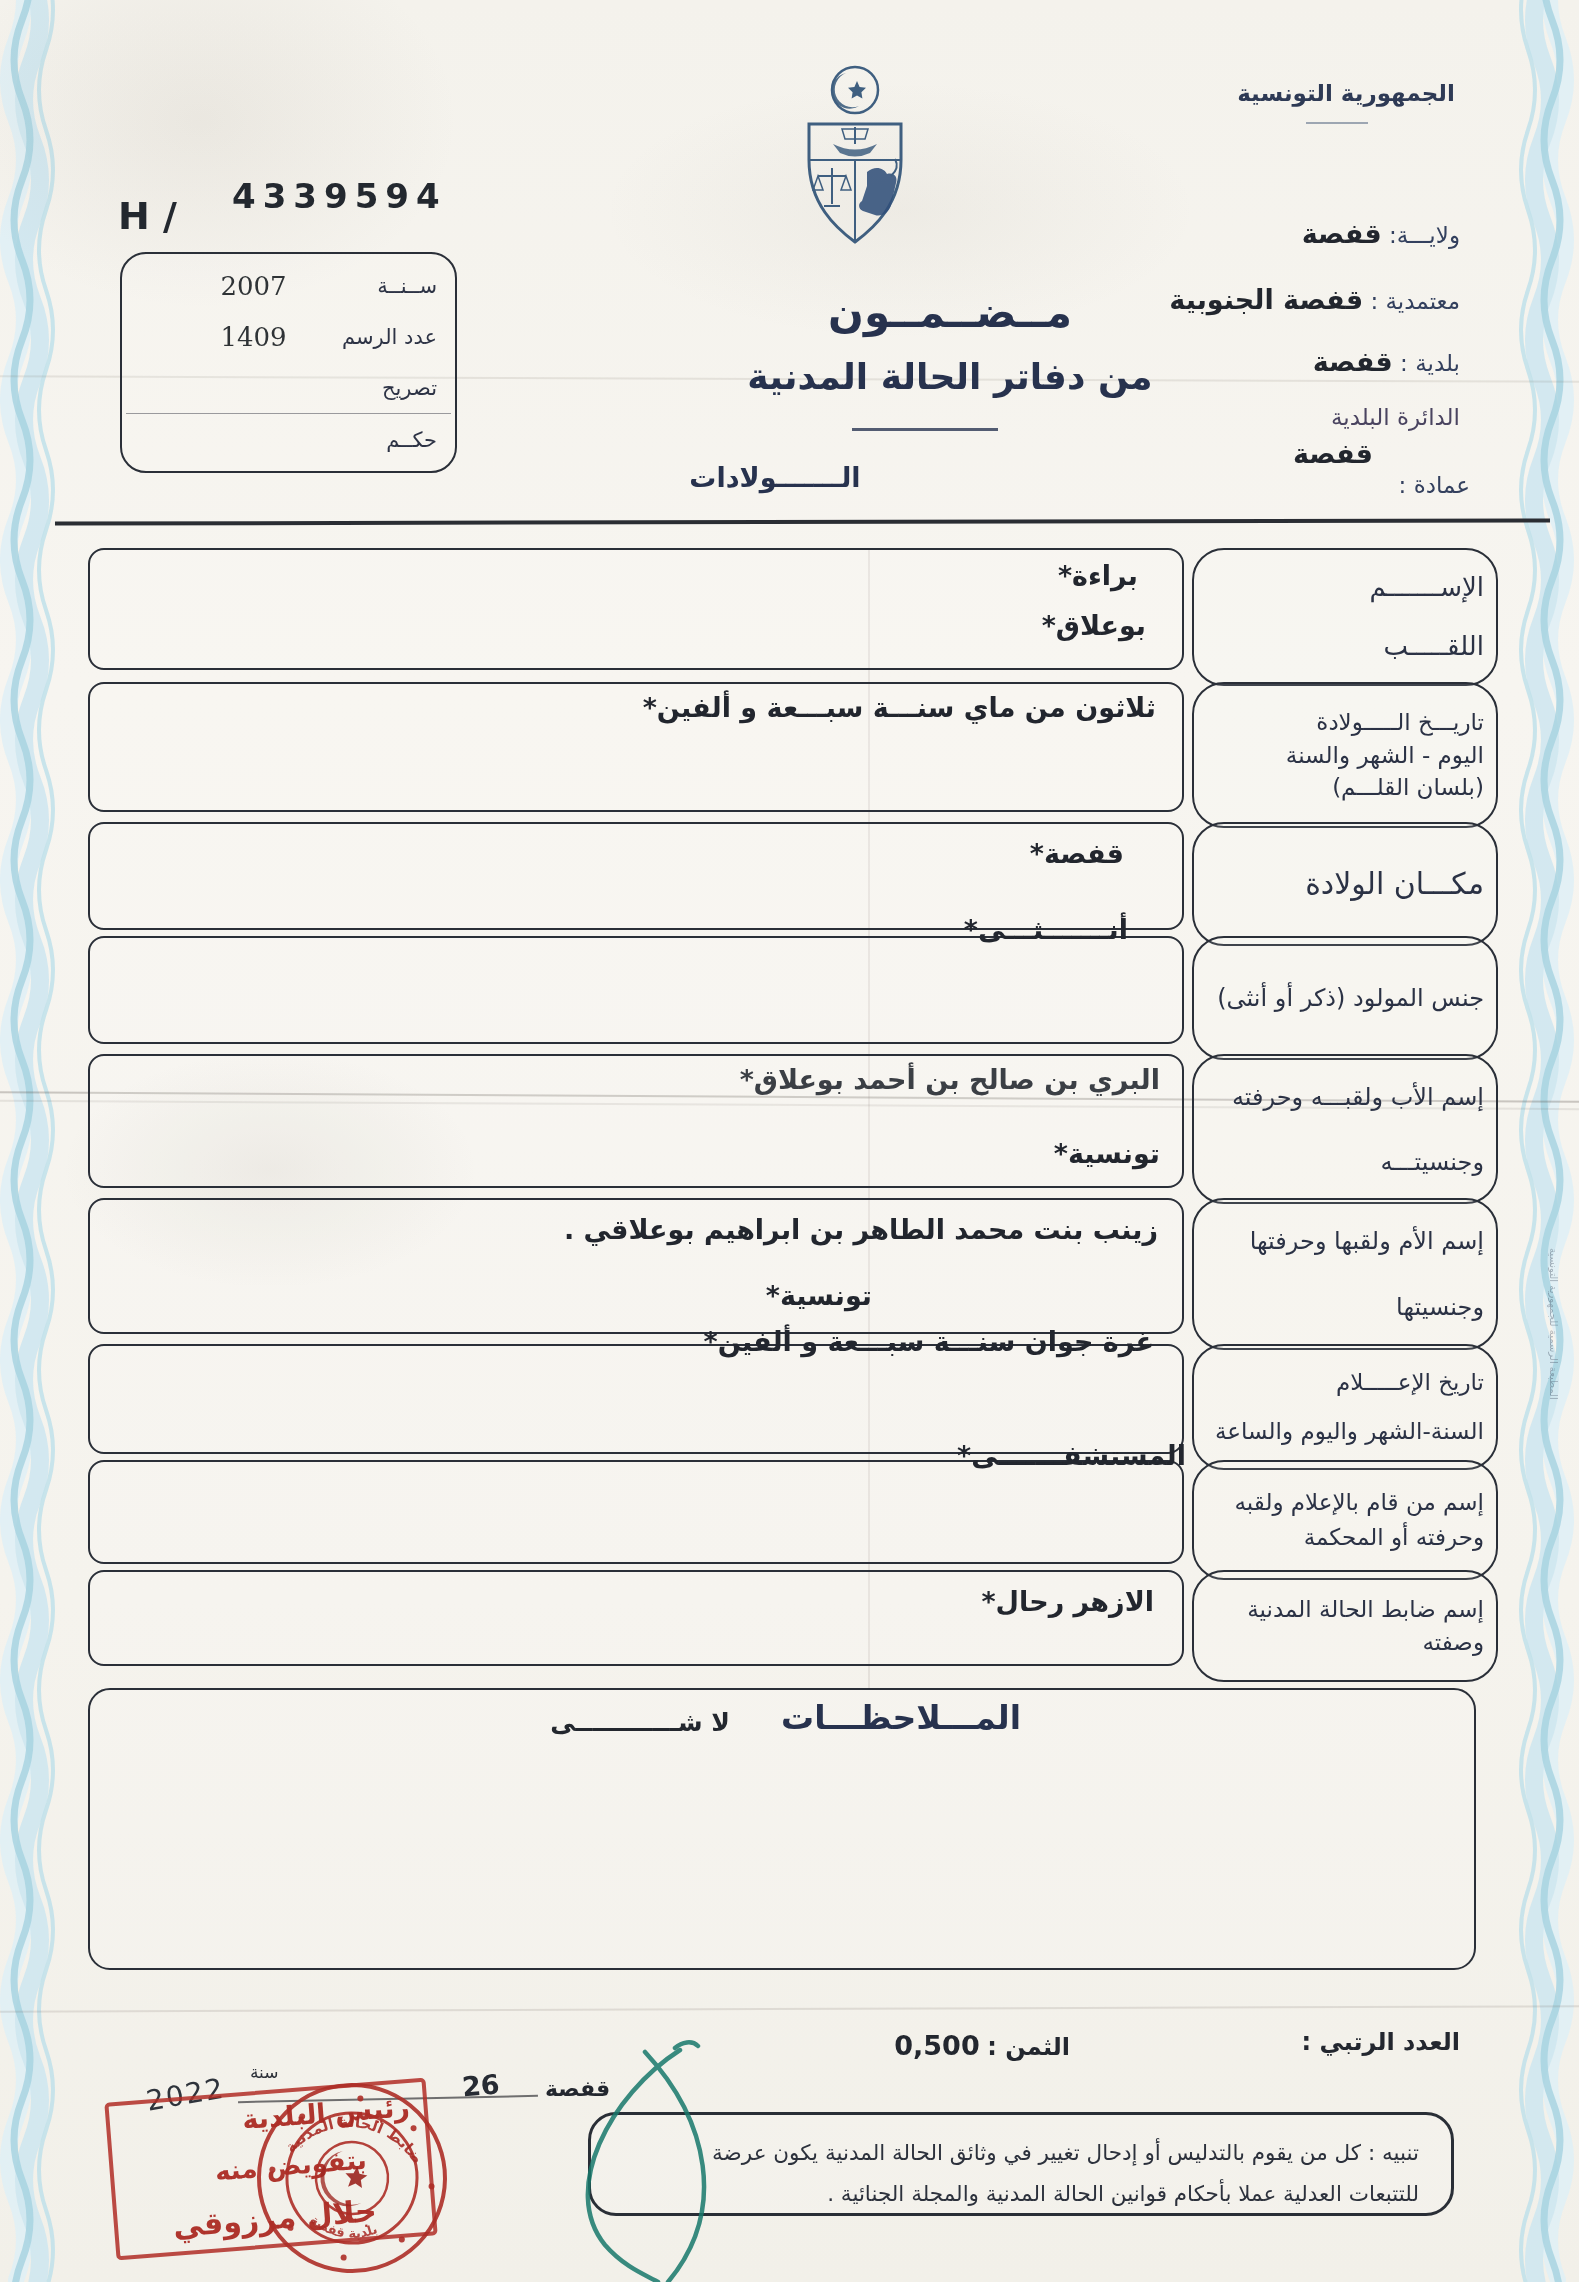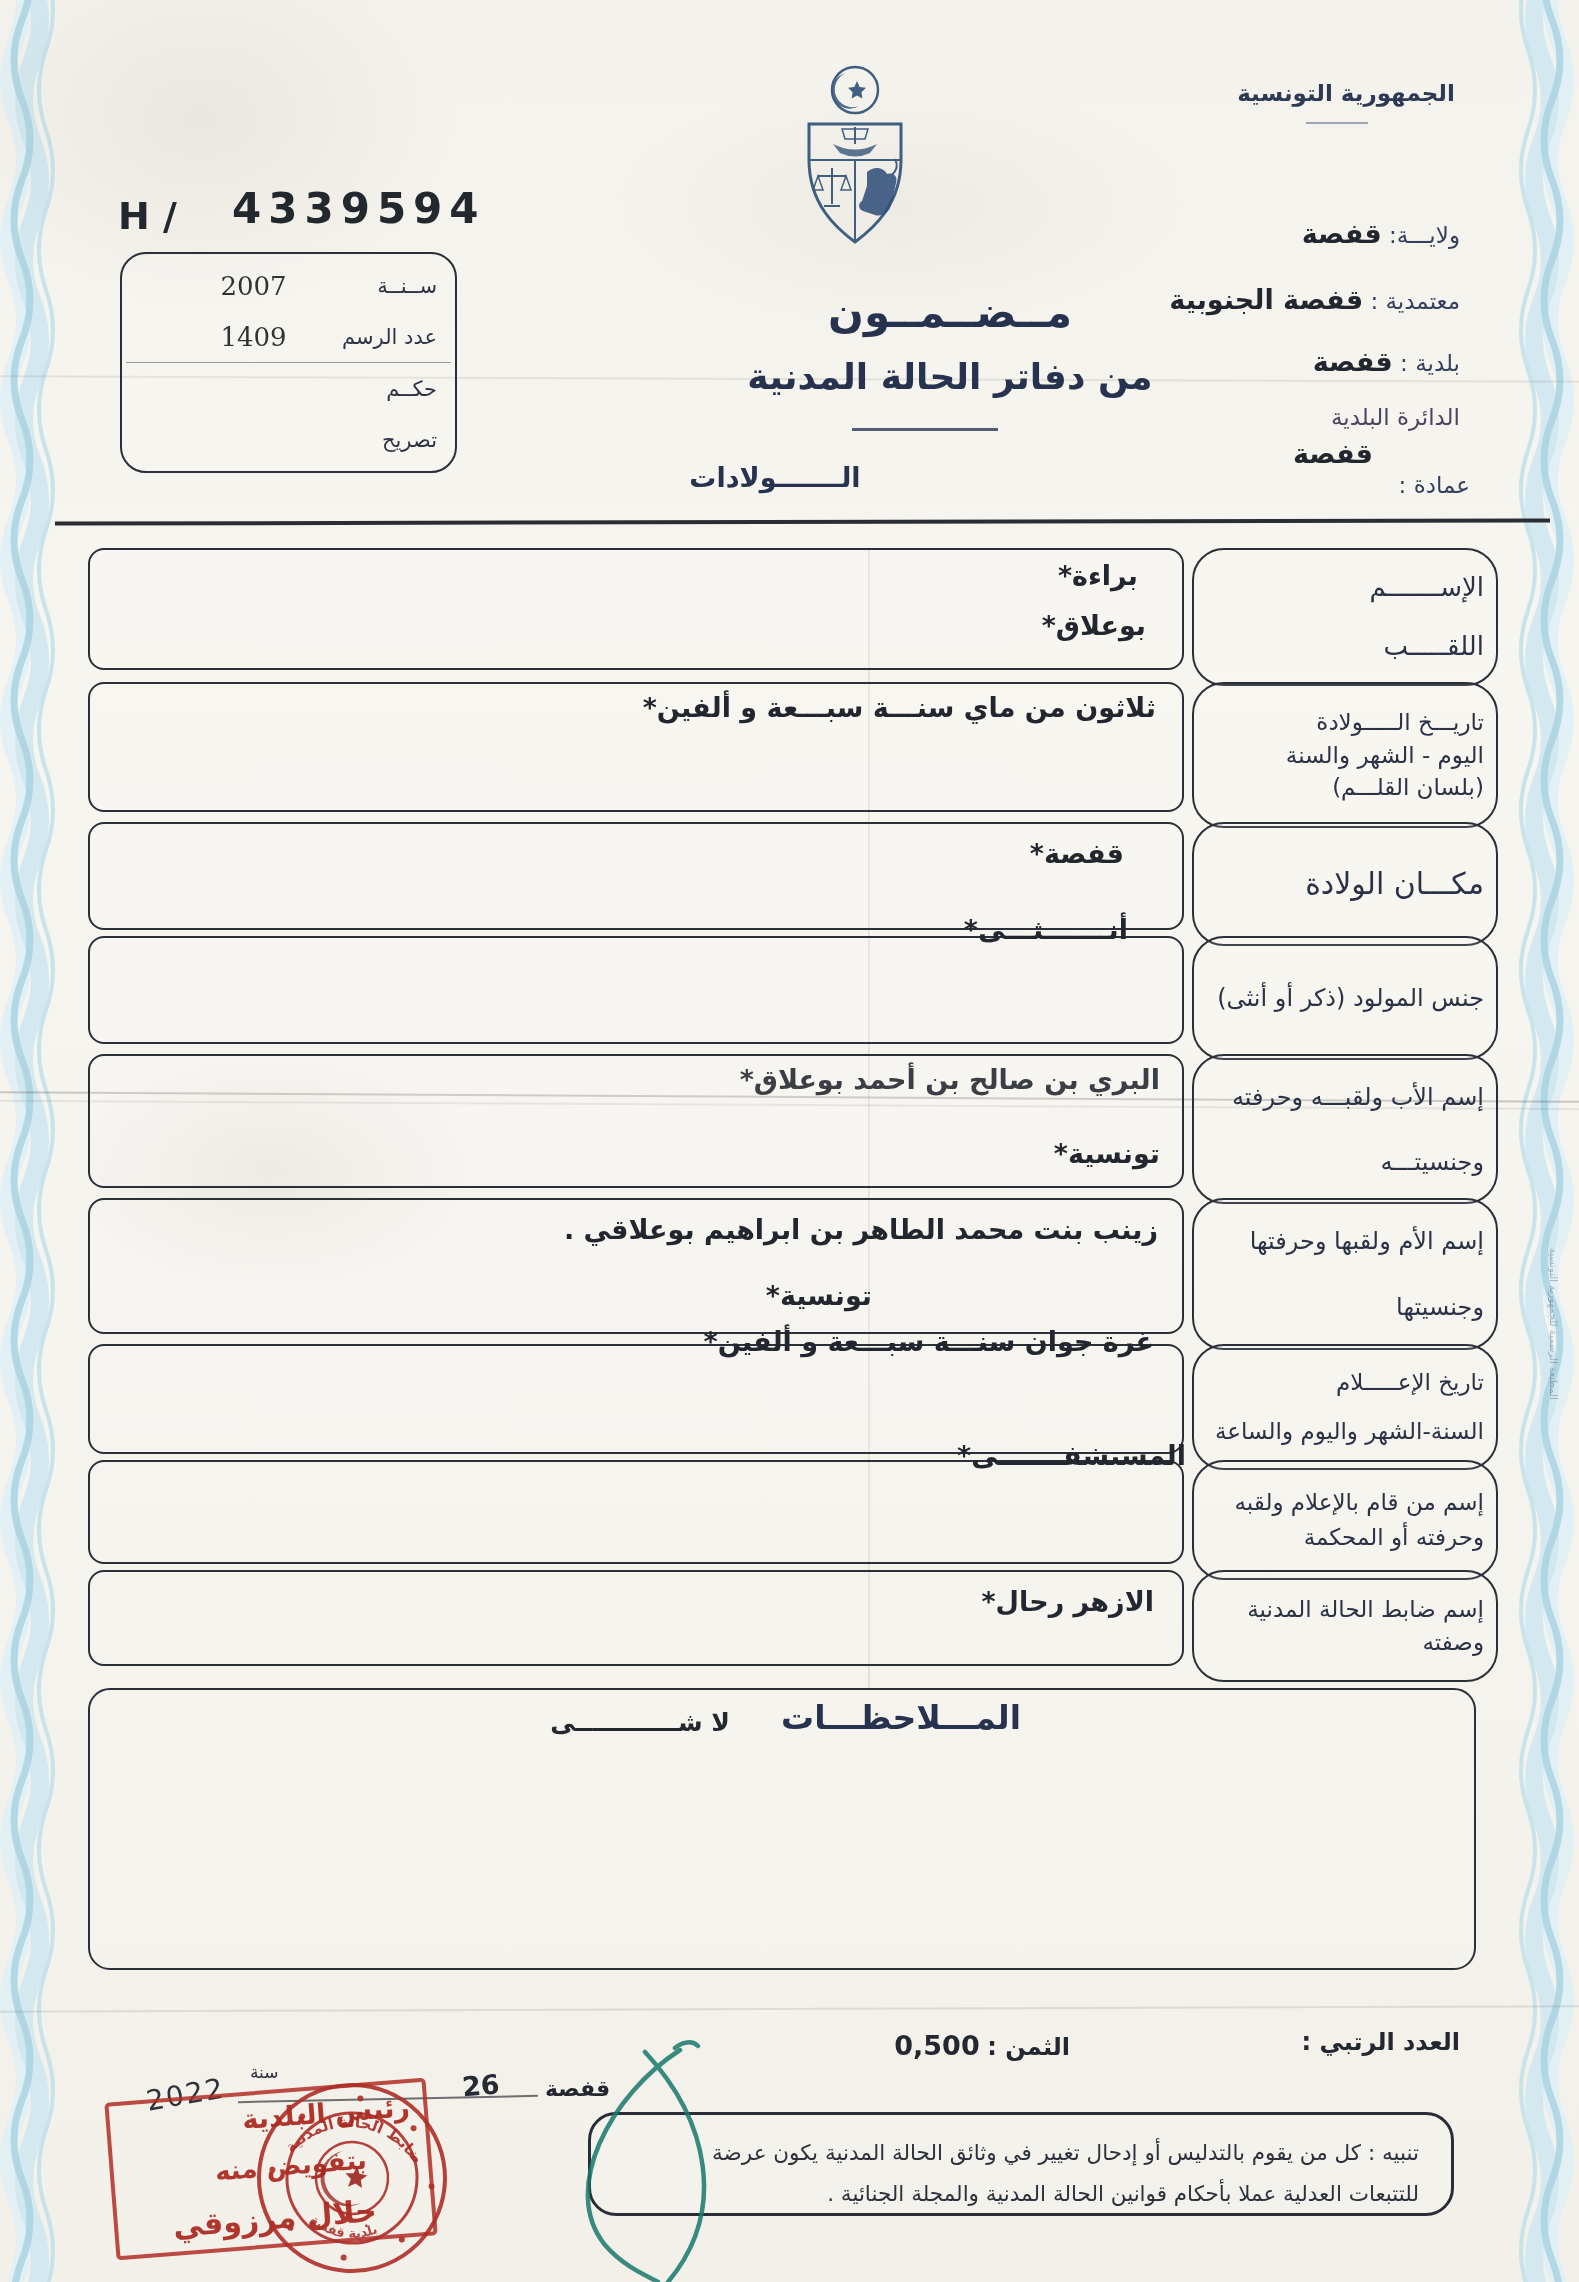--- a/index.html
+++ b/index.html
@@ -51,37 +51,37 @@
   <div class="crease" style="left:0;top:378px;width:100%;height:2px;background:rgba(120,110,100,0.14);transform:rotate(0.2deg);"></div>
   <div class="crease" style="left:0;top:1096px;width:100%;height:2px;background:rgba(95,88,82,0.30);transform:rotate(0.35deg);"></div>
   <div class="crease" style="left:0;top:1104px;width:100%;height:2px;background:rgba(95,88,82,0.12);transform:rotate(0.3deg);"></div>
   <div class="crease" style="left:0;top:2008px;width:100%;height:2px;background:rgba(110,100,92,0.16);transform:rotate(-0.2deg);"></div>
   <div class="crease" style="left:868px;top:550px;width:2px;height:1140px;background:rgba(120,112,104,0.13);"></div>
 
   <div class="abs rtl" style="left:1230px;top:80px;width:232px;text-align:center;font-size:23px;color:#2e3a55;font-weight:bold;">الجمهورية التونسية</div>
   <div class="crease" style="left:1306px;top:122px;width:62px;height:2px;background:rgba(70,90,120,0.5);"></div>
 
   <div class="abs" style="left:118px;top:194px;font-size:38px;font-weight:bold;color:#23282f;direction:ltr;">H /</div>
-  <div class="abs" style="left:232px;top:184px;font-size:42px;font-weight:bold;color:#23282f;letter-spacing:7px;direction:ltr;">4339594</div>
+  <div class="abs" style="left:232px;top:176px;font-size:34px;font-weight:bold;color:#23282f;letter-spacing:7px;direction:ltr;">4339594</div>
 
   <div class="abs" style="left:120px;top:252px;width:325px;height:205px;border:2.5px solid #2a2f38;border-radius:26px;display:flex;flex-direction:column;padding:6px 4px;background:rgba(255,255,255,0.10);">
     <div class="hb-row">
       <span class="hb-label">ســنــة</span>
       <span class="hb-value">2007</span>
     </div>
     <div class="hb-row">
       <span class="hb-label">عدد الرسم</span>
       <span class="hb-value">1409</span>
     </div>
+    <div class="hb-row">
+      <span class="hb-label">تصريح</span>
+      <span class="hb-value"></span>
+    </div>
     <div class="hb-row" style="border-top:1.5px solid rgba(40,45,55,0.45);">
       <span class="hb-label">حكــم</span>
-      <span class="hb-value"></span>
-    </div>
-    <div class="hb-row">
-      <span class="hb-label">تصريح</span>
       <span class="hb-value"></span>
     </div>
   </div>
 
   <svg class="abs" style="left:795px;top:64px;width:120px;height:192px" viewBox="0 0 120 192">
     <g stroke="#3f5f80" fill="none" stroke-width="2.5">
       <circle cx="60" cy="26" r="23"></circle>
       <path d="M51,9 a18,18 0 1 0 13,33 a15,15 0 1 1 -13,-33 z" fill="#3f5f80" stroke="none" opacity="0.9"></path>
       <path d="M62,17 l2.6,6 6.4,0.8 -4.6,4.4 1,6.4 -5.4,-3 -5.4,3 1,-6.4 -4.6,-4.4 6.4,-0.8 z" fill="#3f5f80" stroke="none"></path>
       <path d="M14,60 h92 v36 c0,44 -27,68 -46,82 c-19,-14 -46,-38 -46,-82 z" stroke-width="3"></path>

